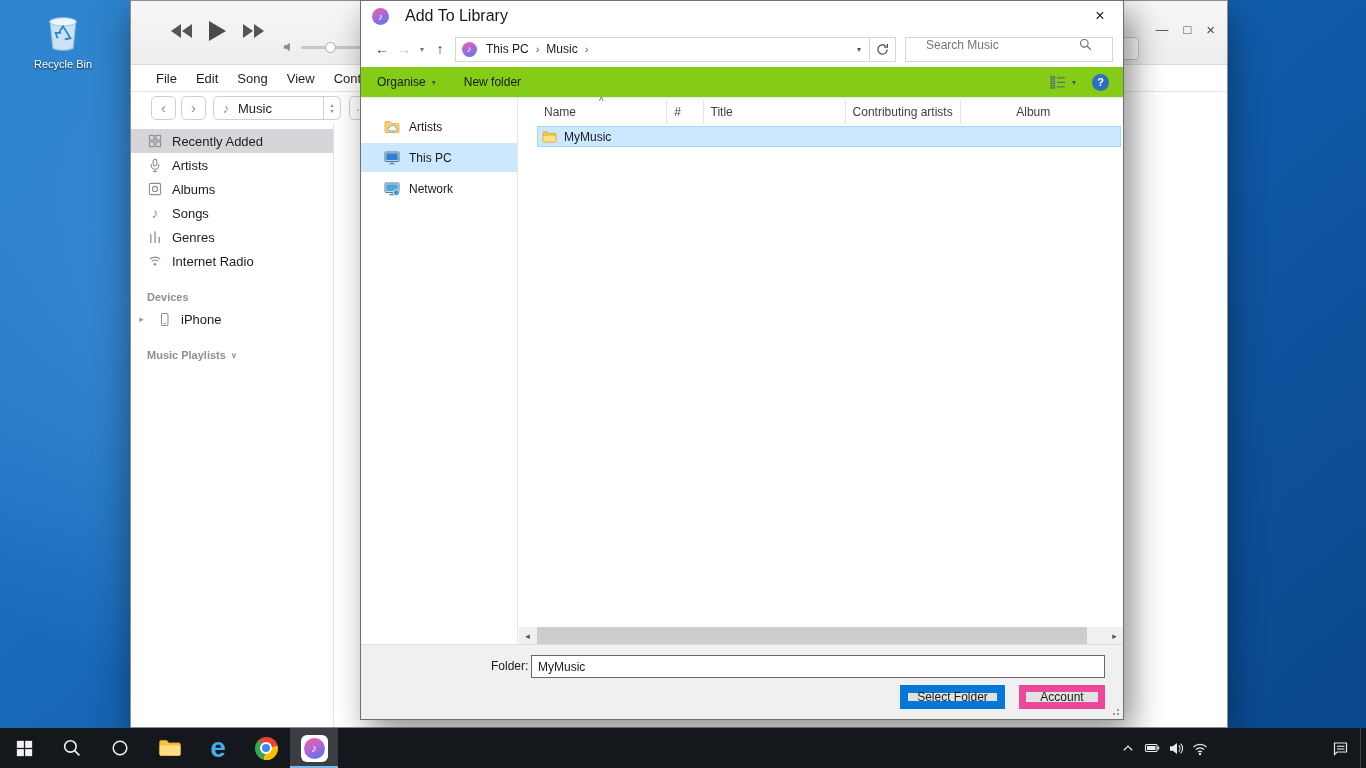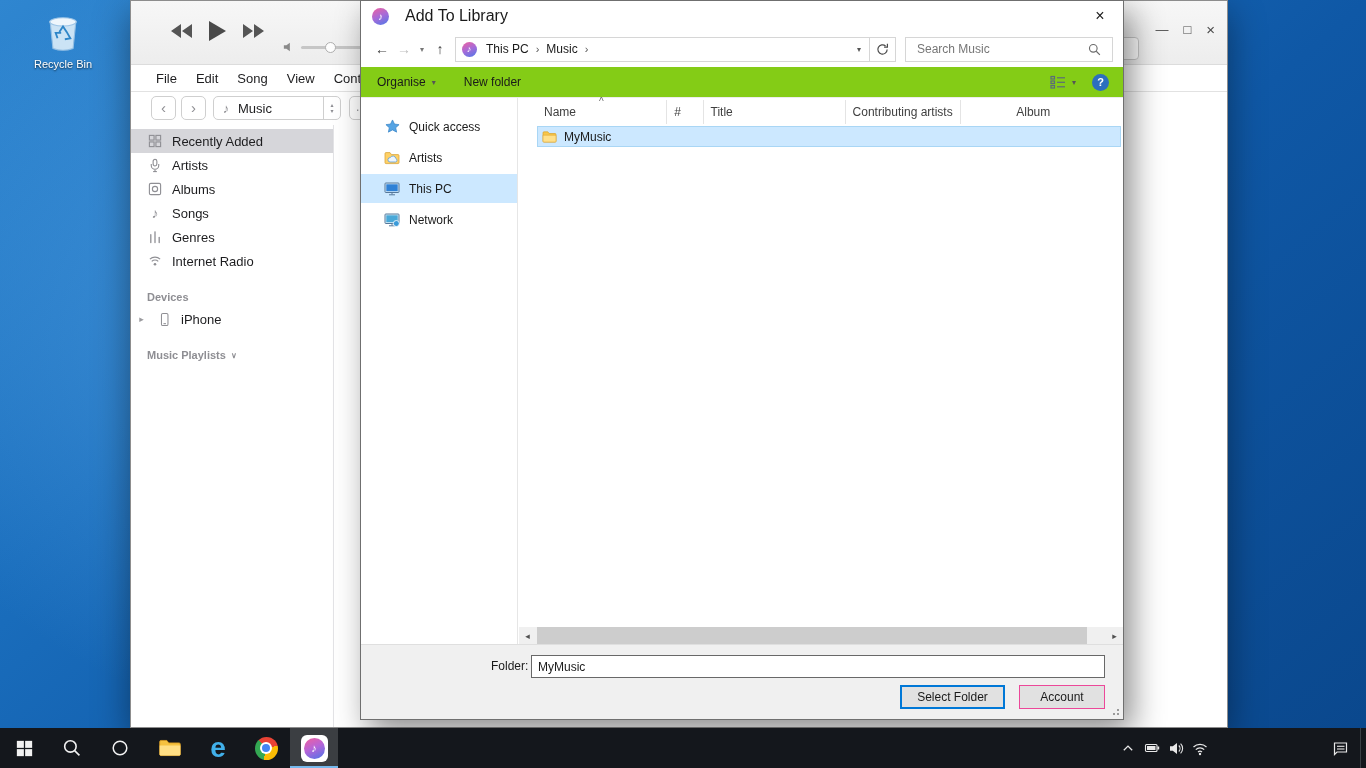--- a/index.html
+++ b/index.html
@@ -60,21 +60,21 @@
   .dnav.disabled { color:#bfbfbf; }
   .dnav-chev { width:14px; font-size:8px; color:#777; text-align:center; flex:0 0 auto; }
   .addressbar { flex:1; height:25px; border:1px solid #d6d6d6; display:flex; align-items:center; background:#fff; margin-left:4px; }
   .ab-icon { width:26px; display:flex; justify-content:center; }
   .mini-itunes.sm { width:15px; height:15px; font-size:9px; }
   .crumb { padding:0 4px; }
   .crumb-sep { color:#555; font-size:11px; padding:0 3px; }
   .ab-spacer { flex:1; }
   .ab-dd { width:20px; text-align:center; font-size:8px; color:#555; }
   .refresh-btn { width:26px; height:25px; border:1px solid #d6d6d6; border-left:none; display:flex; align-items:center; justify-content:center; background:#fff; }
-  .searchbox { width:208px; height:25px; border:1px solid #d6d6d6; display:flex; align-items:center; padding:0 11px; margin-left:9px; background:#fff; }
+  .searchbox { width:208px; height:25px; border:1px solid #d6d6d6; display:flex; align-items:flex-start; padding:0 20px; margin-left:9px; background:#fff; }
   .searchbox input { border:none; outline:none; flex:1; min-width:0; font-size:12px; font-family:inherit; color:#333; background:transparent; }
   .searchbox input::placeholder { color:#767676; }
   .dlg-toolbar { height:31px; display:flex; align-items:center; padding:0 16px; gap:28px; background:#84cc16; border-bottom:1px solid #ececec; position:relative; }
   .tb-item { display:flex; align-items:center; gap:6px; font-size:12px; color:#1a1a1a; }
   .tb-dd { font-size:8px; color:#555; }
   .tb-right { position:absolute; right:14px; display:flex; align-items:center; gap:16px; }
   .help-icon { width:17px; height:17px; border-radius:50%; background:#2c6fbe; color:#fff; font-size:11px; font-weight:bold; display:flex; align-items:center; justify-content:center; }
   .dlg-body { position:absolute; top:97px; bottom:75px; left:0; right:0; }
   .navpane { position:absolute; left:0; top:0; bottom:0; width:157px; border-right:1px solid #e6e6e6; padding-top:14px; background:#fff; }
   .np-item { height:29px; margin-bottom:2px; display:flex; align-items:center; padding-left:23px; gap:9px; font-size:12px; }
@@ -87,21 +87,21 @@
   .sort-caret { position:absolute; top:-4px; left:62px; font-size:10px; color:#666; }
   .fl-row { position:absolute; top:28px; left:18px; right:2px; height:21px; display:flex; align-items:center; background:#cce8ff; border:1px solid #a9d6f5; }
   .fl-row .fname { margin-left:7px; font-size:12px; }
   .hscroll { position:absolute; left:0; right:0; bottom:0; height:17px; background:#f0f0f0; display:flex; align-items:center; }
   .hs-btn { width:17px; height:17px; display:flex; align-items:center; justify-content:center; color:#505050; font-size:9px; }
   .hs-track { flex:1; position:relative; align-self:stretch; }
   .hs-thumb { position:absolute; left:1px; top:0; width:550px; height:17px; background:#cdcdcd; }
   .dlg-bottom { position:absolute; bottom:0; left:0; right:0; height:75px; background:#f0f0f0; border-top:1px solid #dfdfdf; }
   .folder-label { position:absolute; left:130px; top:14px; font-size:12px; }
   .folder-input { position:absolute; left:170px; top:10px; width:574px; height:23px; border:1px solid #686868; padding:0 6px; font-size:12px; font-family:inherit; color:#1a1a1a; background:#fff; }
-  .dlg-btn { position:absolute; top:40px; height:24px; font-size:12px; font-family:inherit; background:#e1e1e1; border:1px solid #ec4899; display:flex; align-items:center; justify-content:center; }
+  .dlg-btn { position:absolute; top:40px; height:24px; font-size:12px; font-family:inherit; background:#e1e1e1; border:7px solid #ec4899; display:flex; align-items:center; justify-content:center; }
   .select-btn { left:539px; width:105px; border-color:#0078d7; box-shadow:inset 0 0 0 1px #0078d7; }
   .cancel-btn { left:658px; width:86px; }
   .resize-grip { position:absolute; right:4px; bottom:4px; width:10px; height:10px; }
   .grip-dot { position:absolute; width:2px; height:2px; background:#9a9a9a; }
   .gd1 { right:0; bottom:0; } .gd2 { right:0; bottom:4px; } .gd3 { right:4px; bottom:0; }
 
   
   .taskbar { position:absolute; left:0; bottom:0; width:1366px; height:40px; background:#14171c; display:flex; align-items:stretch; z-index:10; }
   .tkb { width:48px; display:flex; align-items:center; justify-content:center; flex:0 0 auto; }
   .tkb.active { background:rgba(255,255,255,.17); box-shadow:inset 0 -2px 0 #76b9ed; }
@@ -331,28 +331,20 @@
           <span class="tb-dd">▾</span>
         </span>
         <span class="help-icon">?</span>
       </span>
     </div>
 
     <div class="dlg-body">
       <div class="navpane">
         <div class="np-item">
           <span class="np-ic">
-            <svg width="15" height="15" viewBox="0 0 16 16">
-                <path d="M8 1 l2.1 4.4 4.9 .6 -3.6 3.3 1 4.7 -4.4 -2.4 -4.4 2.4 1 -4.7 L1 6 l4.9 -.6 Z" fill="#55a4e4" stroke="#3c87c8" stroke-width="0.8"></path>
-              </svg>
-          </span>
-          <span>Quick access</span>
-        </div>
-        <div class="np-item">
-          <span class="np-ic">
             <svg width="16" height="14" viewBox="0 0 16 14">
                 <path d="M1 2.6 a1 1 0 0 1 1 -1 h4 l1.5 2 H14 a1 1 0 0 1 1 1 v7 a1 1 0 0 1 -1 1 H2 a1 1 0 0 1 -1 -1 Z" fill="#ffd166" stroke="#d9a43c" stroke-width="0.8"></path>
                 <path d="M6 11 a2.2 2.2 0 0 1 .3 -4.4 a3 3 0 0 1 5.6 1 a1.8 1.8 0 0 1 -.3 3.4 Z" fill="#eef6fd" stroke="#5a9bd5" stroke-width="0.8"></path>
               </svg>
           </span>
           <span>Artists</span>
         </div>
         <div class="np-item selected">
           <span class="np-ic">
             <svg width="16" height="15" viewBox="0 0 16 15">

